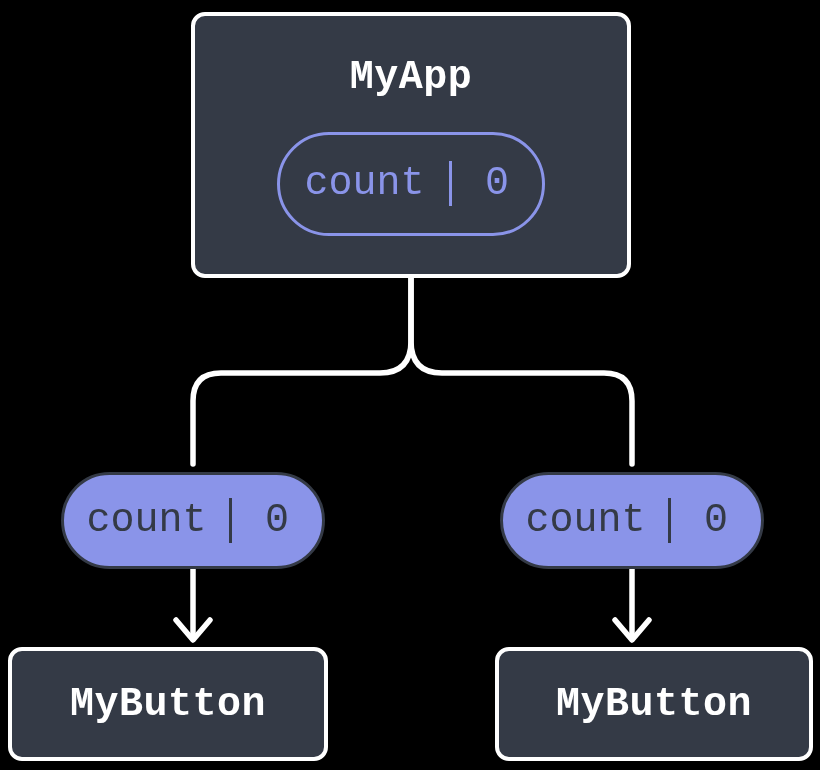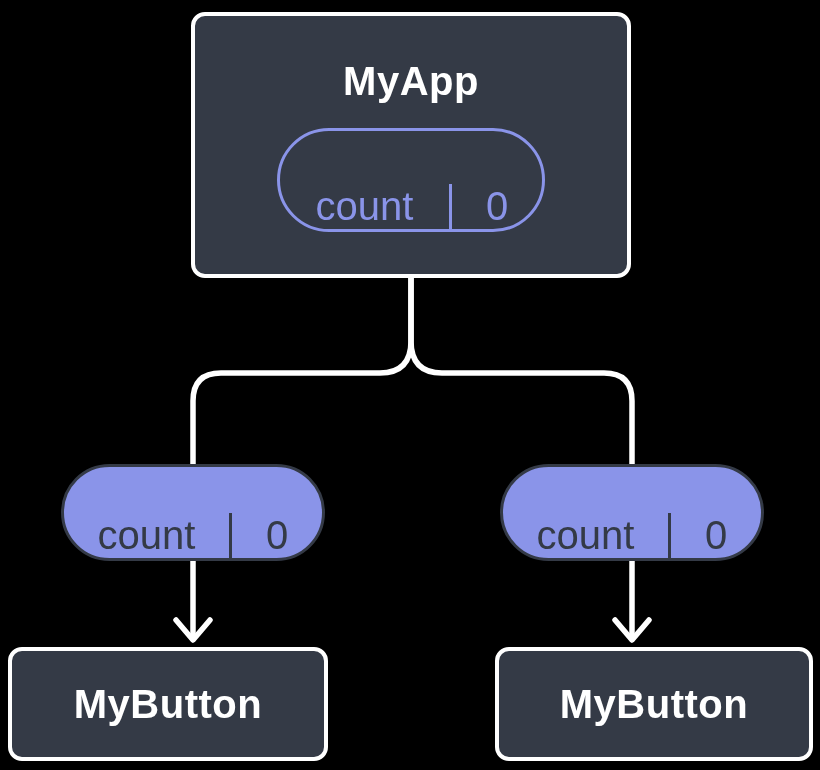--- a/index.html
+++ b/index.html
@@ -1,21 +1,21 @@
 <!DOCTYPE html>
 <html><head>
 <meta charset="utf-8">
 <style>
   html, body { margin: 0; padding: 0; background: #000; }
   .stage {
     position: relative;
     width: 820px;
     height: 770px;
     background: #000000;
-    font-family: Liberation Sans, sans-serif;
+    font-family: Liberation Mono, monospace;
     overflow: hidden;
     border-radius: 7px;
   }
   .connector-svg {
     position: absolute;
     inset: 0;
     z-index: 0;
   }
   .node {
     position: absolute;
@@ -45,23 +45,24 @@
     left: 8px; top: 647px;
     width: 320px; height: 114px;
   }
   #right-button-node {
     left: 495px; top: 647px;
     width: 318px; height: 114px;
   }
   .pill {
     box-sizing: border-box;
     display: flex;
-    align-items: flex-end;
+    align-items: center;
     border-radius: 60px;
     overflow: hidden;
+    margin-top: 8px;
   }
   .pill-seg {
     display: flex;
     align-items: center;
     justify-content: center;
     font-size: 40px;
   }
   .pill-seg.label { flex: 1 1 auto; }
   .pill-seg.value { width: 90px; flex: 0 0 auto; }
   

